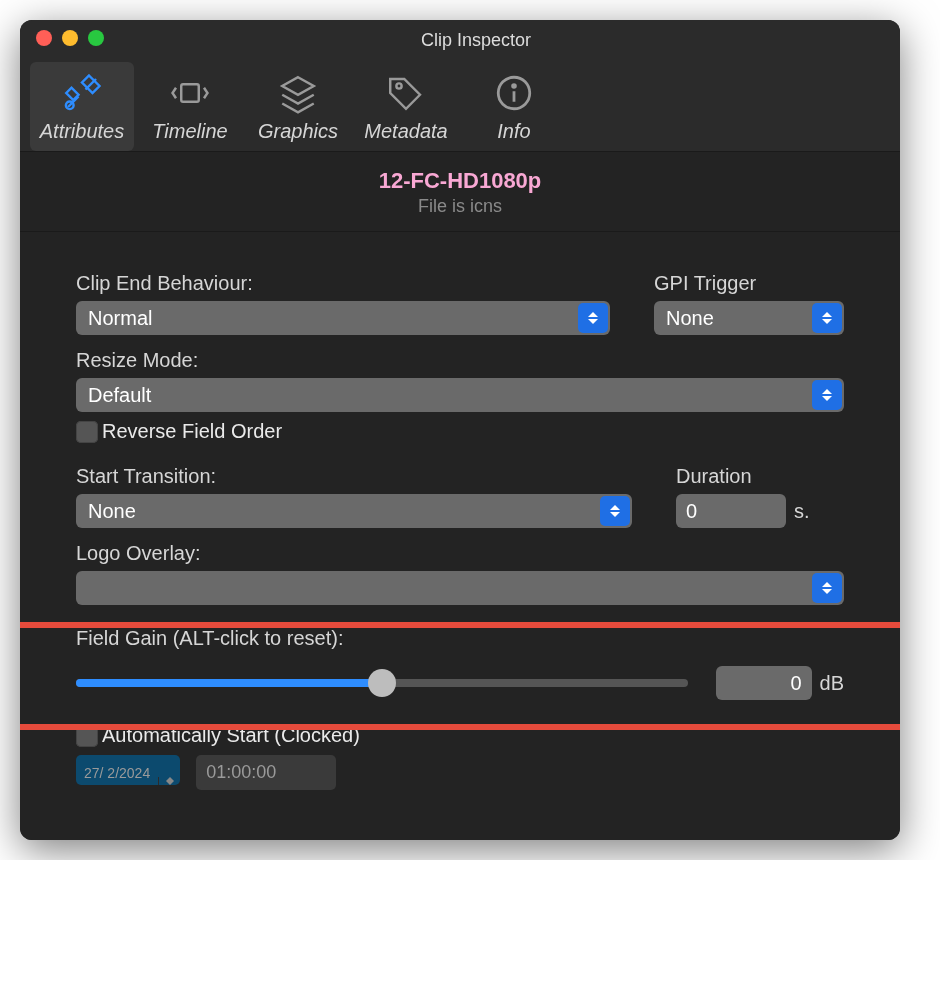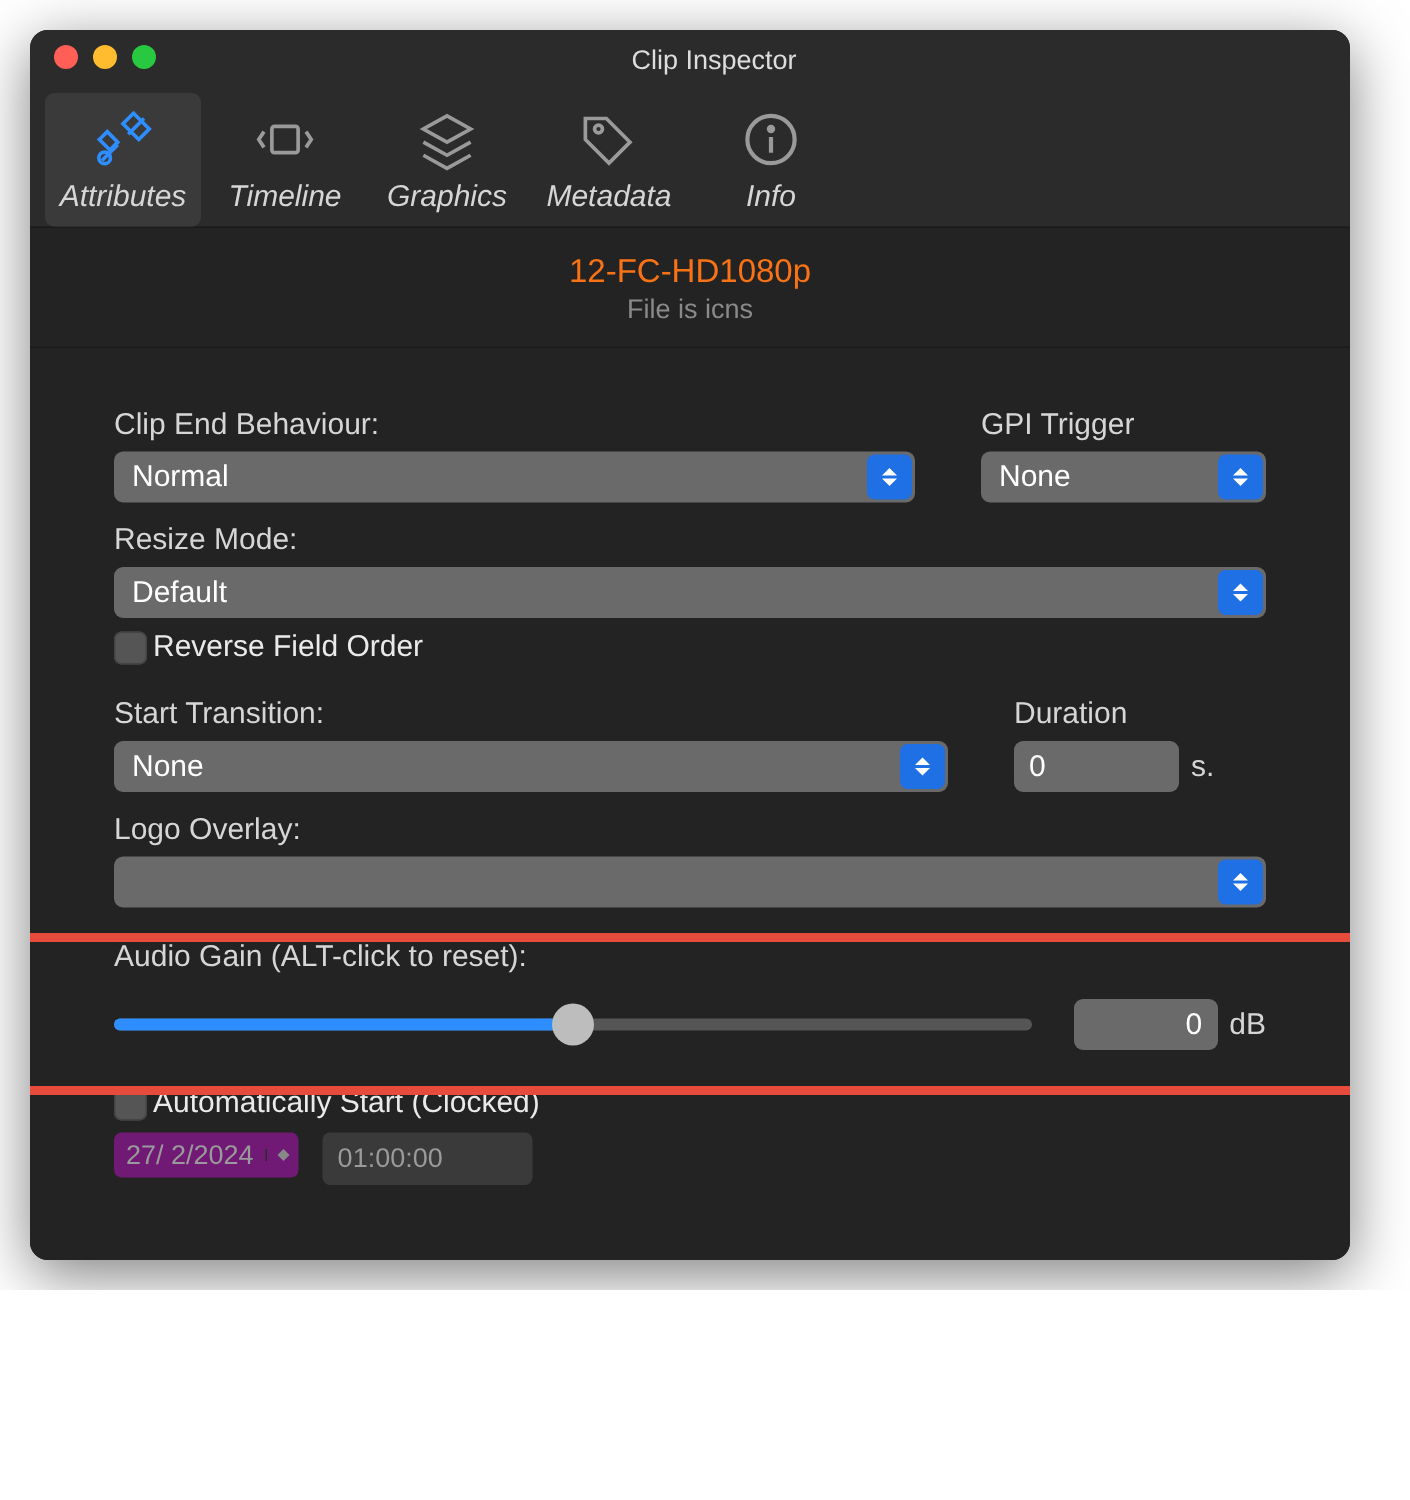--- a/index.html
+++ b/index.html
@@ -69,21 +69,21 @@
     color: #2e8dff;
   }
   .toolbar-item svg { margin-bottom: 6px; }
   .toolbar-item .label { }
   .header-block {
     text-align: center;
     padding: 16px 0 14px 0;
     border-bottom: 1px solid #1a1a1a;
     background: #232323;
   }
-  .clip-name { color: #f97316; font-size: 22px; font-weight: 400; }
+  .clip-name { color: #f9a8d4; font-size: 22px; font-weight: 700; }
   .clip-status { color: #8a8a8a; font-size: 18px; margin-top: 2px; }
   .form {
     padding: 40px 56px 50px 56px;
     color: #ddd;
     font-size: 20px;
     background: #232323;
   }
   .row { display: flex; align-items: flex-end; gap: 44px; margin-bottom: 14px; }
   .field { display: flex; flex-direction: column; gap: 6px; }
   .field.grow { flex: 1; }
@@ -163,25 +163,25 @@
     border-radius: 4px;
   }
   .slider .thumb {
     position: absolute; top: 50%; left: 50%;
     width: 28px; height: 28px;
     background: #bdbdbd;
     border-radius: 50%;
     transform: translate(-50%, -50%);
   }
   .stepper {
-    display: inline-flex; align-items: center;
+    display: inline-flex; align-items: flex-end;
     height: 30px;
-    background: #701a75; border-radius: 5px;
+    background: #0c4a6e; border-radius: 5px;
     color: #9a9a9a;
-    font-size: 18px;
+    font-size: 14px;
   }
   .stepper .val { padding: 4px 8px; display:flex; align-items:center; }
   .stepper .arrows {
     width: 22px;
     display: flex; flex-direction: column;
     border-left: 1px solid #2b2b2b;
   }
   .stepper .arrows div {
     flex:1; display:flex; align-items:center; justify-content:center;
   }
@@ -315,21 +315,21 @@
     </div>
 
     <div class="field grow" style="margin-top:10px;margin-bottom:22px">
       <div class="label">Logo Overlay:</div>
       <div class="select">
         <span class="chevrons"></span>
       </div>
     </div>
 
     <div class="field grow" style="margin-top:14px">
-      <div class="label">Audio Gain (ALT-click to reset):</div>
+      <div class="label">Field Gain (ALT-click to reset):</div>
       <div style="display:flex;align-items:center;gap:28px;margin-top:10px">
         <div class="slider-wrap">
           <div class="slider">
             <div class="fill"></div>
             <div class="thumb"></div>
           </div>
         </div>
         <div style="display:flex;align-items:center">
           <div class="numbox">
             <span>0</span>

